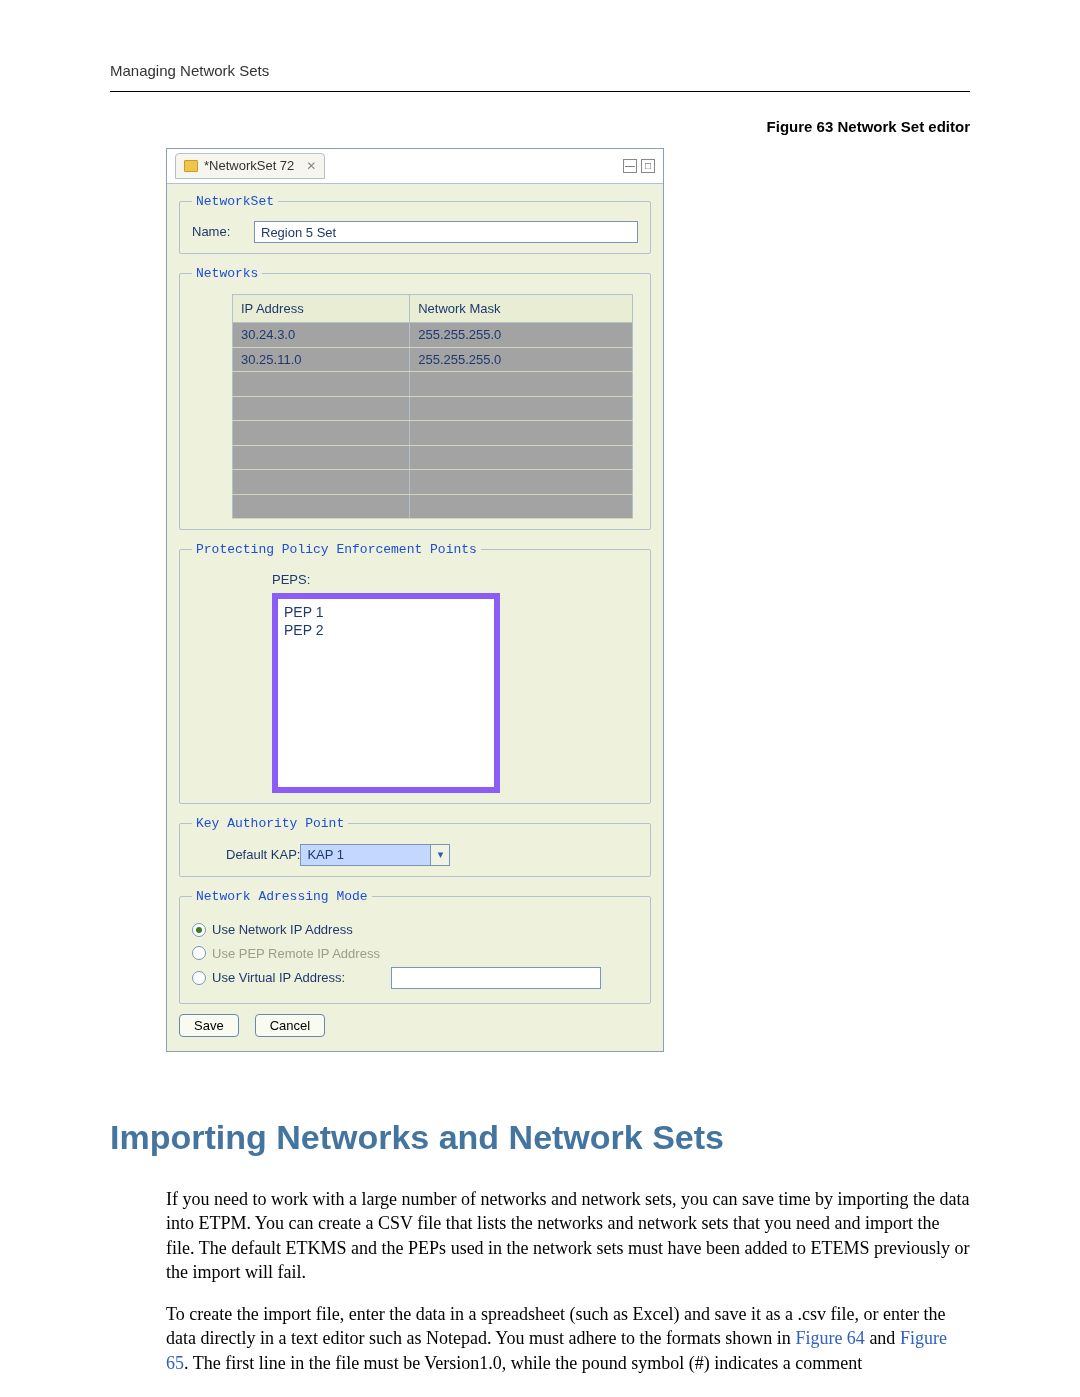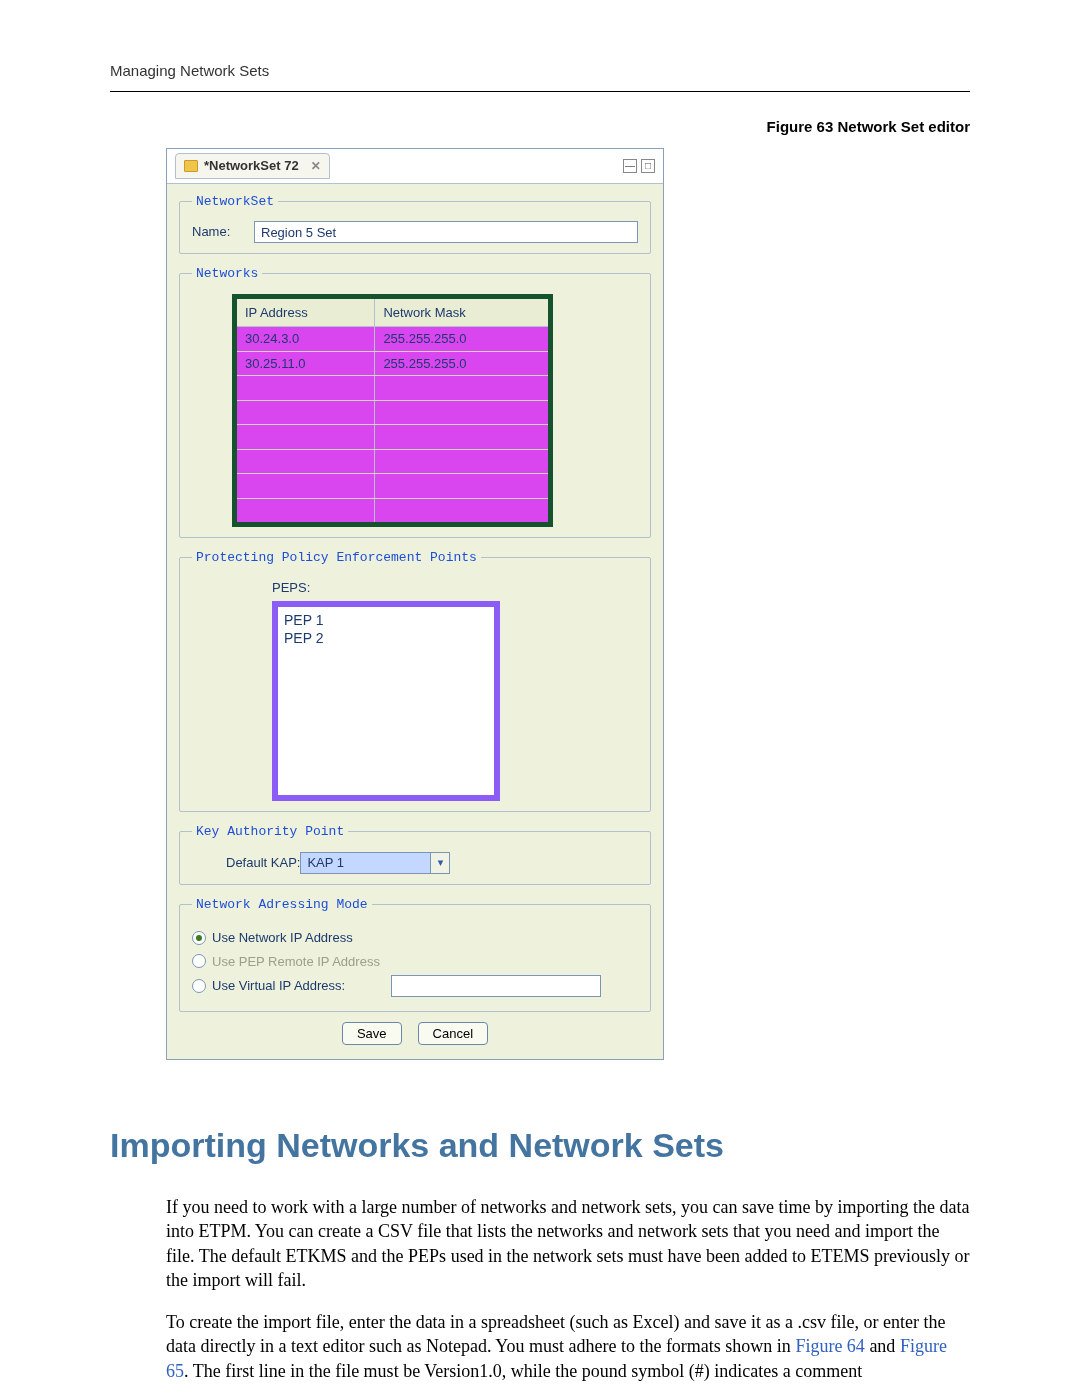--- a/index.html
+++ b/index.html
@@ -49,21 +49,20 @@
       color: #333;
     }
     .tab-area {
       display: flex;
       align-items: center;
       gap: 6px;
       background: #f6f6ee;
       border: 1px solid #b3c0cd;
       border-radius: 4px 4px 0 0;
       padding: 2px 8px;
-      font-weight: bold;
     }
     .tab-area .icon-folder {
       display: inline-block;
       width: 14px;
       height: 12px;
       background: #f0c54a;
       border: 1px solid #c89b2a;
       border-radius: 1px;
       position: relative;
     }
@@ -111,25 +110,25 @@
       flex: 1;
       border: 1px solid #7a95b5;
       background: #fff;
       color: #1d3a6e;
       font-size: 13px;
       padding: 2px 6px;
       height: 22px;
       font-family: Tahoma, Arial, sans-serif;
     }
     .networks-table {
-      width: 321px;
+      width: 401px;
       margin-left: 40px;
-      border: 5px solid #14532d;
+      border: 1px solid #14532d;
       border-collapse: collapse;
-      background: #d946ef;
+      background: #a3a3a3;
     }
     .networks-table th {
       background: #e9edd3;
       border: 1px solid #b3c0cd;
       font-weight: normal;
       color: #1d3a6e;
       padding: 4px 8px;
       text-align: left;
       font-size: 13px;
     }
@@ -219,21 +218,21 @@
     }
     .virtual-ip-input {
       width: 210px;
       border: 1px solid #7a95b5;
       background: #fff;
       height: 22px;
       margin-left: 40px;
     }
     .button-row {
       display: flex;
-      justify-content: center;
+      justify-content: flex-start;
       gap: 16px;
       margin-top: 6px;
     }
     .win-button {
       border: 1px solid #6b88aa;
       border-radius: 4px;
       background: #f9fbf0;
       color: #000;
       padding: 3px 14px;
       font-size: 13px;

